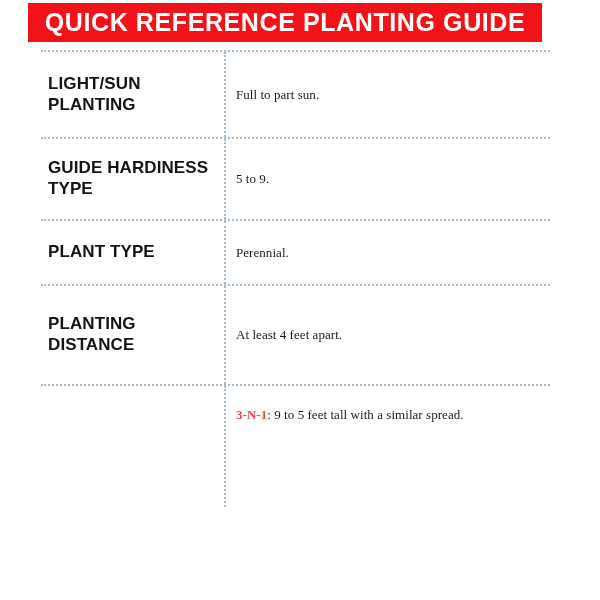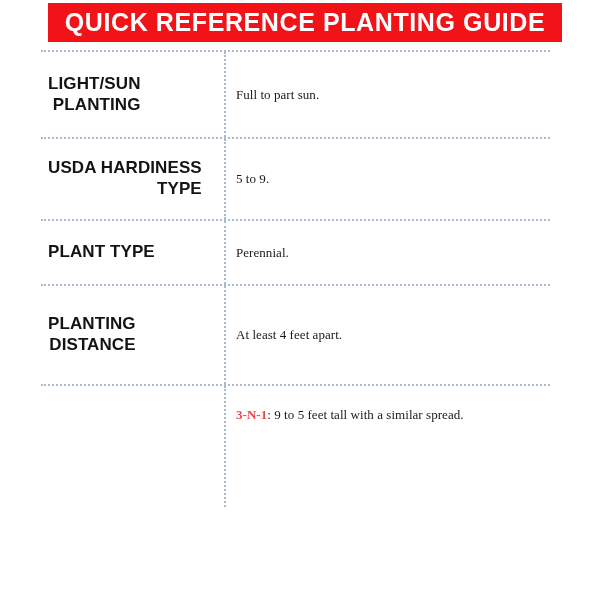--- a/index.html
+++ b/index.html
@@ -17,21 +17,21 @@
   .guide {
     position: relative;
     width: 600px;
     height: 600px;
     box-sizing: border-box;
   }
 
   
   .banner {
     position: absolute;
-    left: 48px;
+    left: 28px;
     top: 3px;
     width: 514px;
     height: 39px;
     background: #f21319;
     display: flex;
     align-items: center;
     justify-content: center;
   }
   .banner-title {
     color: #ffffff;
@@ -50,21 +50,20 @@
     top: 50px;
     width: 509px;
   }
 
   .row {
     position: relative;
     display: flex;
     align-items: stretch;
     border-top: 2px dotted #a9bacd;
     box-sizing: border-box;
-    text-align: right;
   }
   .row.last {
     border-bottom: none;
   }
 
   .cell-label {
     width: 183px;
     flex: 0 0 183px;
     box-sizing: border-box;
     padding: 6px 10px 6px 7px;
@@ -133,21 +132,21 @@
         </div>
       </div>
       <div class="cell-value">
         <div class="value-text">Full to part sun.</div>
       </div>
     </div>
 
     <div class="row r1">
       <div class="cell-label">
         <div class="label-text">
-          <span>USDA HARDINESS</span><br>
+          <span>GUIDE HARDINESS</span><br>
           <span>TYPE</span>
         </div>
       </div>
       <div class="cell-value">
         <div class="value-text">5 to 9.</div>
       </div>
     </div>
 
     <div class="row r2">
       <div class="cell-label">

